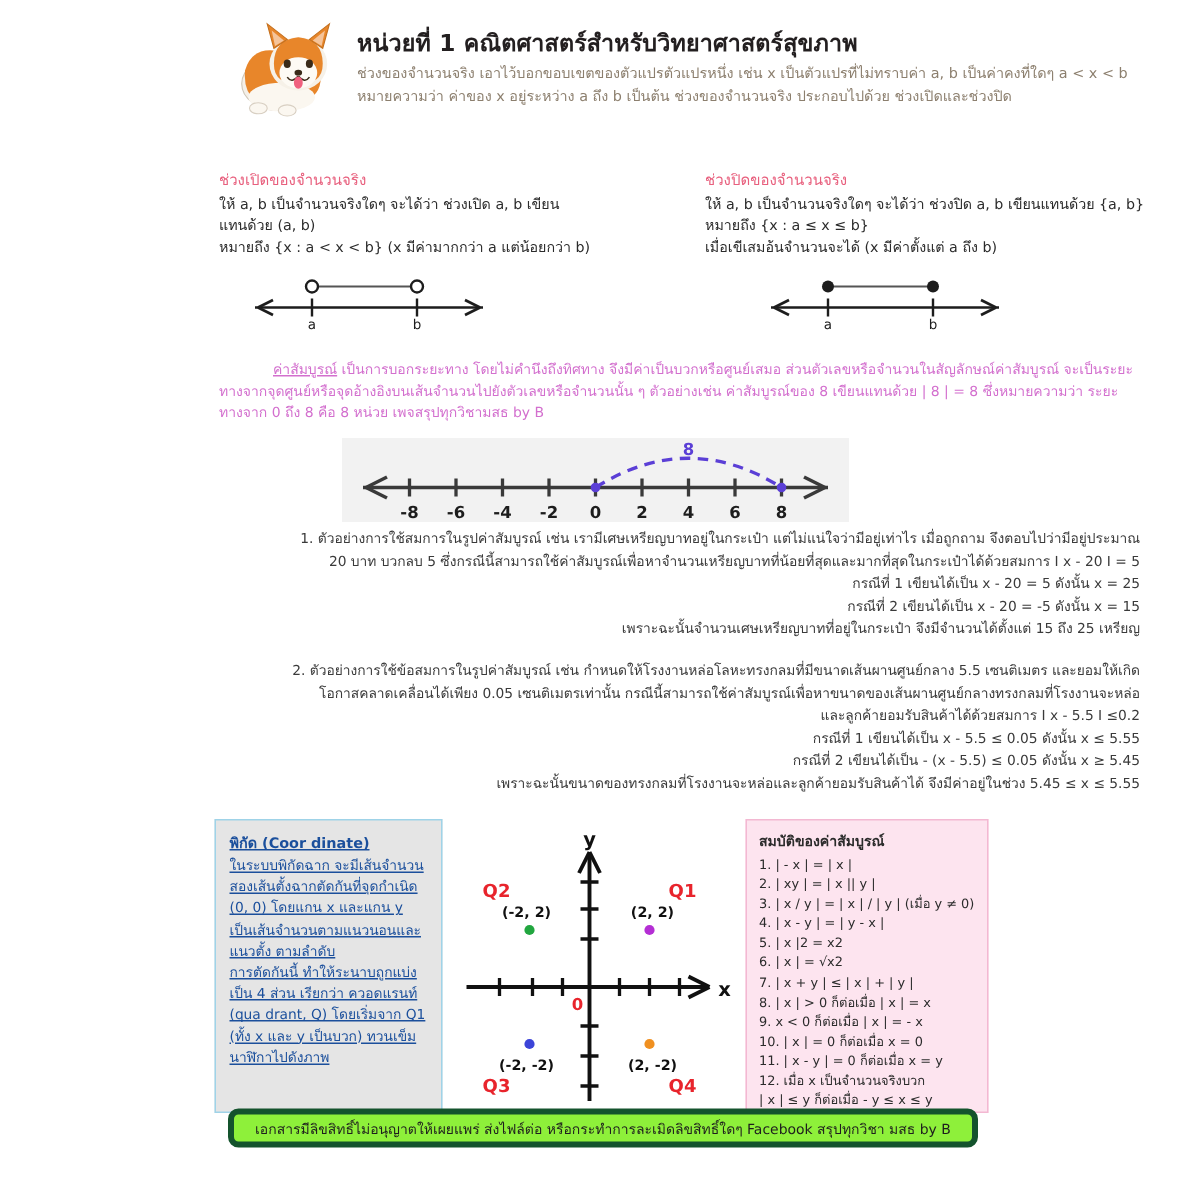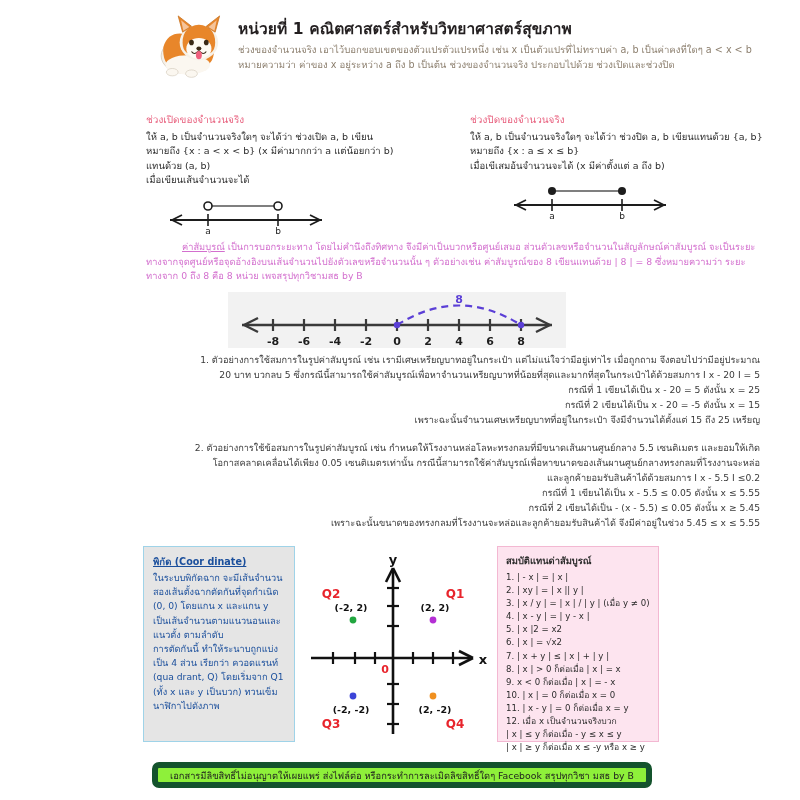--- a/index.html
+++ b/index.html
@@ -123,20 +123,21 @@
     font-size: 9.6px;
     font-weight: bold;
     color: #1b4f9c;
     text-decoration: underline;
     margin-bottom: 2px;
   }
   .coord-body {
     font-size: 9.2px;
     line-height: 14.2px;
     color: #1b4f9c;
+    text-decoration: underline;
   }
 
   .quad-box {
     position: absolute;
     left: 303px; top: 548px;
     width: 190px; height: 192px;
   }
 
   .prop-box {
     position: absolute;
@@ -156,24 +157,24 @@
   .prop-list {
     font-size: 8.6px;
     line-height: 13.1px;
     color: #2b2b2b;
   }
   .prop-list div { white-space: nowrap; }
 
   
   .footer {
     position: absolute;
-    left: 152px; top: 762px;
+    left: 152px; top: 739px;
     width: 500px; height: 26px;
     background: #8ef03a;
-    border: 6px solid #14532d;
+    border: 4px solid #14532d;
     border-radius: 7px;
     box-sizing: border-box;
     display: flex;
     align-items: center;
     justify-content: center;
   }
   .footer-txt {
     font-size: 9.3px;
     color: #1e1e1e;
     white-space: nowrap;
@@ -216,23 +217,22 @@
     </svg>
 
     <div class="title">หน่วยที่ 1 คณิตศาสตร์สำหรับวิทยาศาสตร์สุขภาพ</div>
     <div class="intro">ช่วงของจำนวนจริง เอาไว้บอกขอบเขตของตัวแปรตัวแปรหนึ่ง เช่น x เป็นตัวแปรที่ไม่ทราบค่า a, b เป็นค่าคงที่ใดๆ a &lt; x &lt; b หมายความว่า ค่าของ x อยู่ระหว่าง a ถึง b เป็นต้น ช่วงของจำนวนจริง ประกอบไปด้วย ช่วงเปิดและช่วงปิด</div>
   </div>
 
   <div class="open-int">
     <div class="sec-head">ช่วงเปิดของจำนวนจริง</div>
     <div class="body-txt">
       <div>ให้ a, b เป็นจำนวนจริงใดๆ จะได้ว่า ช่วงเปิด a, b เขียน</div>
+      <div>แทนด้วย (a, b)</div>
       <div>หมายถึง {x : a &lt; x &lt; b} (x มีค่ามากกว่า a แต่น้อยกว่า b)</div>
-      <div>แทนด้วย (a, b)</div>
-      <div>เมื่อเขียนเส้นจำนวนจะได้</div>
     </div>
     <div class="nl-wrap">
       <svg class="nl-open" width="180" height="42" viewBox="0 0 180 42">
         <line x1="14" y1="26" x2="166" y2="26" stroke="#1d1d1d" stroke-width="1.8"></line>
         <path d="M16 26 L26 21 M16 26 L26 31" stroke="#1d1d1d" stroke-width="1.8" fill="none"></path>
         <path d="M164 26 L154 21 M164 26 L154 31" stroke="#1d1d1d" stroke-width="1.8" fill="none"></path>
         <line x1="52" y1="20" x2="52" y2="32" stroke="#1d1d1d" stroke-width="1.6"></line>
         <line x1="122" y1="20" x2="122" y2="32" stroke="#1d1d1d" stroke-width="1.6"></line>
         <line x1="52" y1="12" x2="122" y2="12" stroke="#555" stroke-width="1.4"></line>
         <circle cx="52" cy="12" r="4" fill="#ffffff" stroke="#1d1d1d" stroke-width="1.6"></circle>
@@ -375,21 +375,21 @@
           <text x="48" y="63" font-size="9.5" font-weight="bold" fill="#111" text-anchor="middle" font-family="DejaVu Sans, sans-serif">(-2, 2)</text>
           <circle cx="50" cy="148" r="3.4" fill="#3c44d8"></circle>
           <text x="48" y="165" font-size="9.5" font-weight="bold" fill="#111" text-anchor="middle" font-family="DejaVu Sans, sans-serif">(-2, -2)</text>
           <circle cx="130" cy="148" r="3.4" fill="#f09020"></circle>
           <text x="132" y="165" font-size="9.5" font-weight="bold" fill="#111" text-anchor="middle" font-family="DejaVu Sans, sans-serif">(2, -2)</text>
         </g>
     </svg>
   </div>
 
   <div class="prop-box">
-    <div class="prop-title">สมบัติแทนด่าสัมบูรณ์</div>
+    <div class="prop-title">สมบัติของค่าสัมบูรณ์</div>
     <div class="prop-list" id="prop-list">
         <div>1. | - x | = | x |</div>
         <div>2. | xy | = | x || y |</div>
         <div>3. | x / y | = | x |  / | y | (เมื่อ y ≠ 0)</div>
         <div>4. | x - y | = | y - x |</div>
         <div>5. | x |2 = x2</div>
         <div>6. | x | =  √x2</div>
         <div>7. | x + y | ≤ | x | + | y |</div>
         <div>8. | x | &gt; 0 ก็ต่อเมื่อ | x | = x</div>
         <div>9. x &lt; 0 ก็ต่อเมื่อ  | x | = - x</div>

